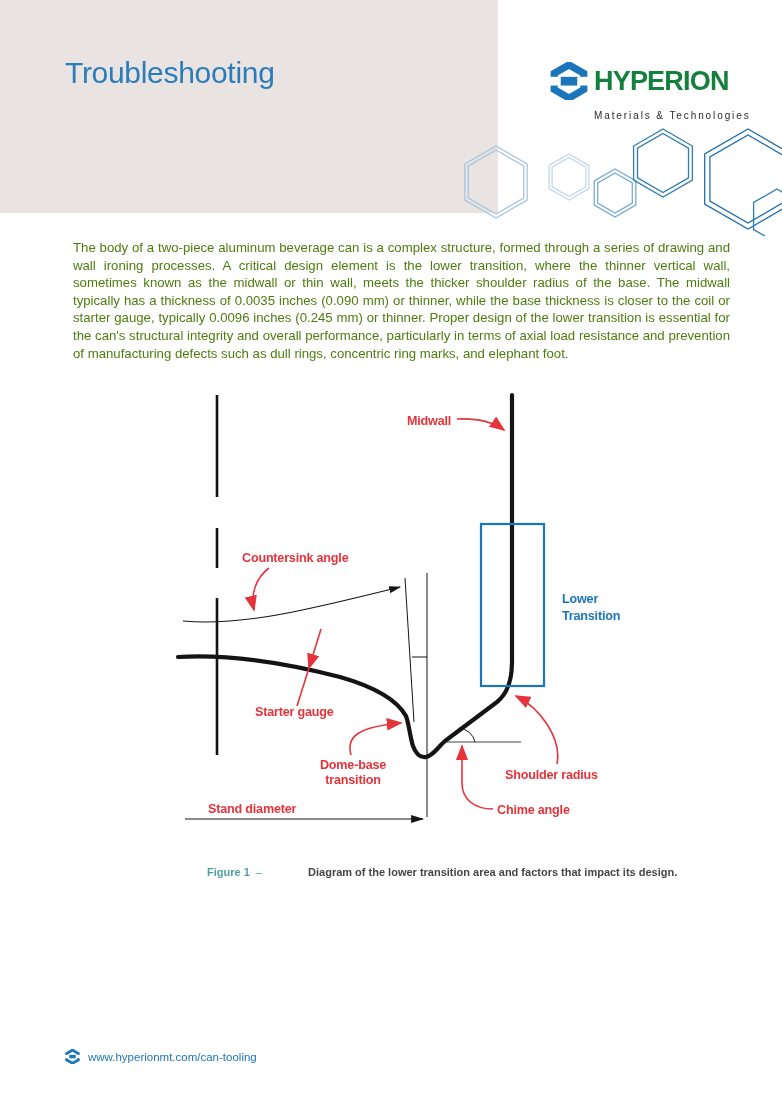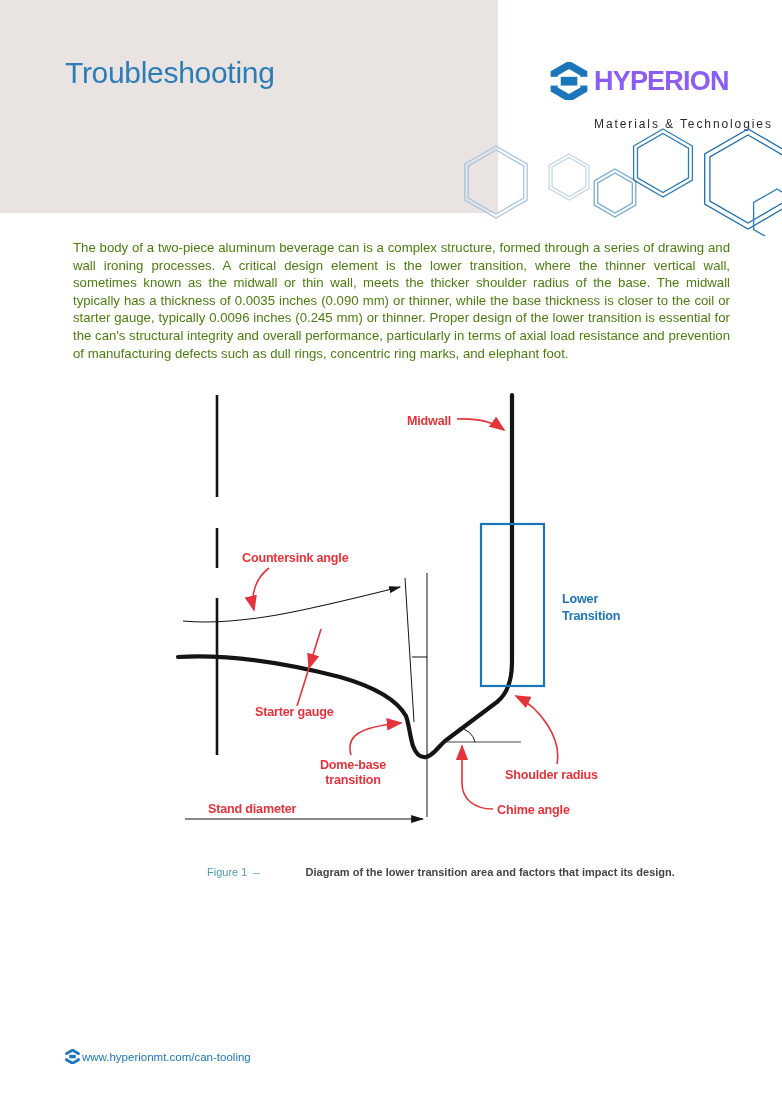--- a/index.html
+++ b/index.html
@@ -9,38 +9,38 @@
   }
   
   .header-band{position:absolute;left:0;top:0;width:498px;height:213px;background:#e9e4e2;}
   .page-title{
     position:absolute;left:65px;top:50px;width:400px;
     font-size:30px;line-height:45px;font-weight:400;color:#2a7db8;letter-spacing:-0.3px;
   }
   .page-title span{display:block;}
   .logo{position:absolute;left:550px;top:62px;width:180px;}
   .logo-row{display:flex;align-items:center;gap:6px;}
-  .logo-word{font-size:27px;font-weight:bold;color:#8b5cf6;letter-spacing:-0.8px;}
-  .logo-tag{font-size:12px;letter-spacing:1.9px;color:#2b2b2b;margin-top:17px;padding-left:44px;white-space:nowrap;}
+  .logo-word{font-size:27px;font-weight:bold;color:#15803d;letter-spacing:-0.8px;}
+  .logo-tag{font-size:10px;letter-spacing:1.9px;color:#2b2b2b;margin-top:10px;padding-left:44px;white-space:nowrap;}
   .hex-decor{position:absolute;left:455px;top:124px;}
   
   .intro{
     position:absolute;left:65px;top:231px;width:657px;
     font-size:13.2px;line-height:17.6px;color:#4d7c0f;text-align:justify;margin:8px;
   }
   
   .diagram{position:absolute;left:0;top:0;width:782px;height:1113px;}
   .dlabel{font-family:"Liberation Sans","DejaVu Sans",sans-serif;font-size:12.6px;font-weight:bold;letter-spacing:-0.2px;}
   
   .caption{position:absolute;left:207px;top:866px;font-size:11px;white-space:nowrap;}
-  .caption .fig{color:#4f9dab;font-weight:400;}
+  .caption .fig{color:#4f9dab;font-weight:700;}
   .caption .sep{color:#4f9dab;font-weight:400;padding:0 3px;}
   .caption .txt{color:#454545;font-weight:bold;margin-left:40px;}
   
-  .footer{position:absolute;left:65px;top:1049px;display:flex;align-items:center;gap:2px;}
+  .footer{position:absolute;left:65px;top:1049px;display:flex;align-items:center;gap:8px;}
   .footer a{color:#1b75bb;font-size:11.5px;text-decoration:none;}
 </style>
 </head>
 <body>
 
 <div class="page">
 
   <div class="header-band"></div>
 
   <div class="page-title">

